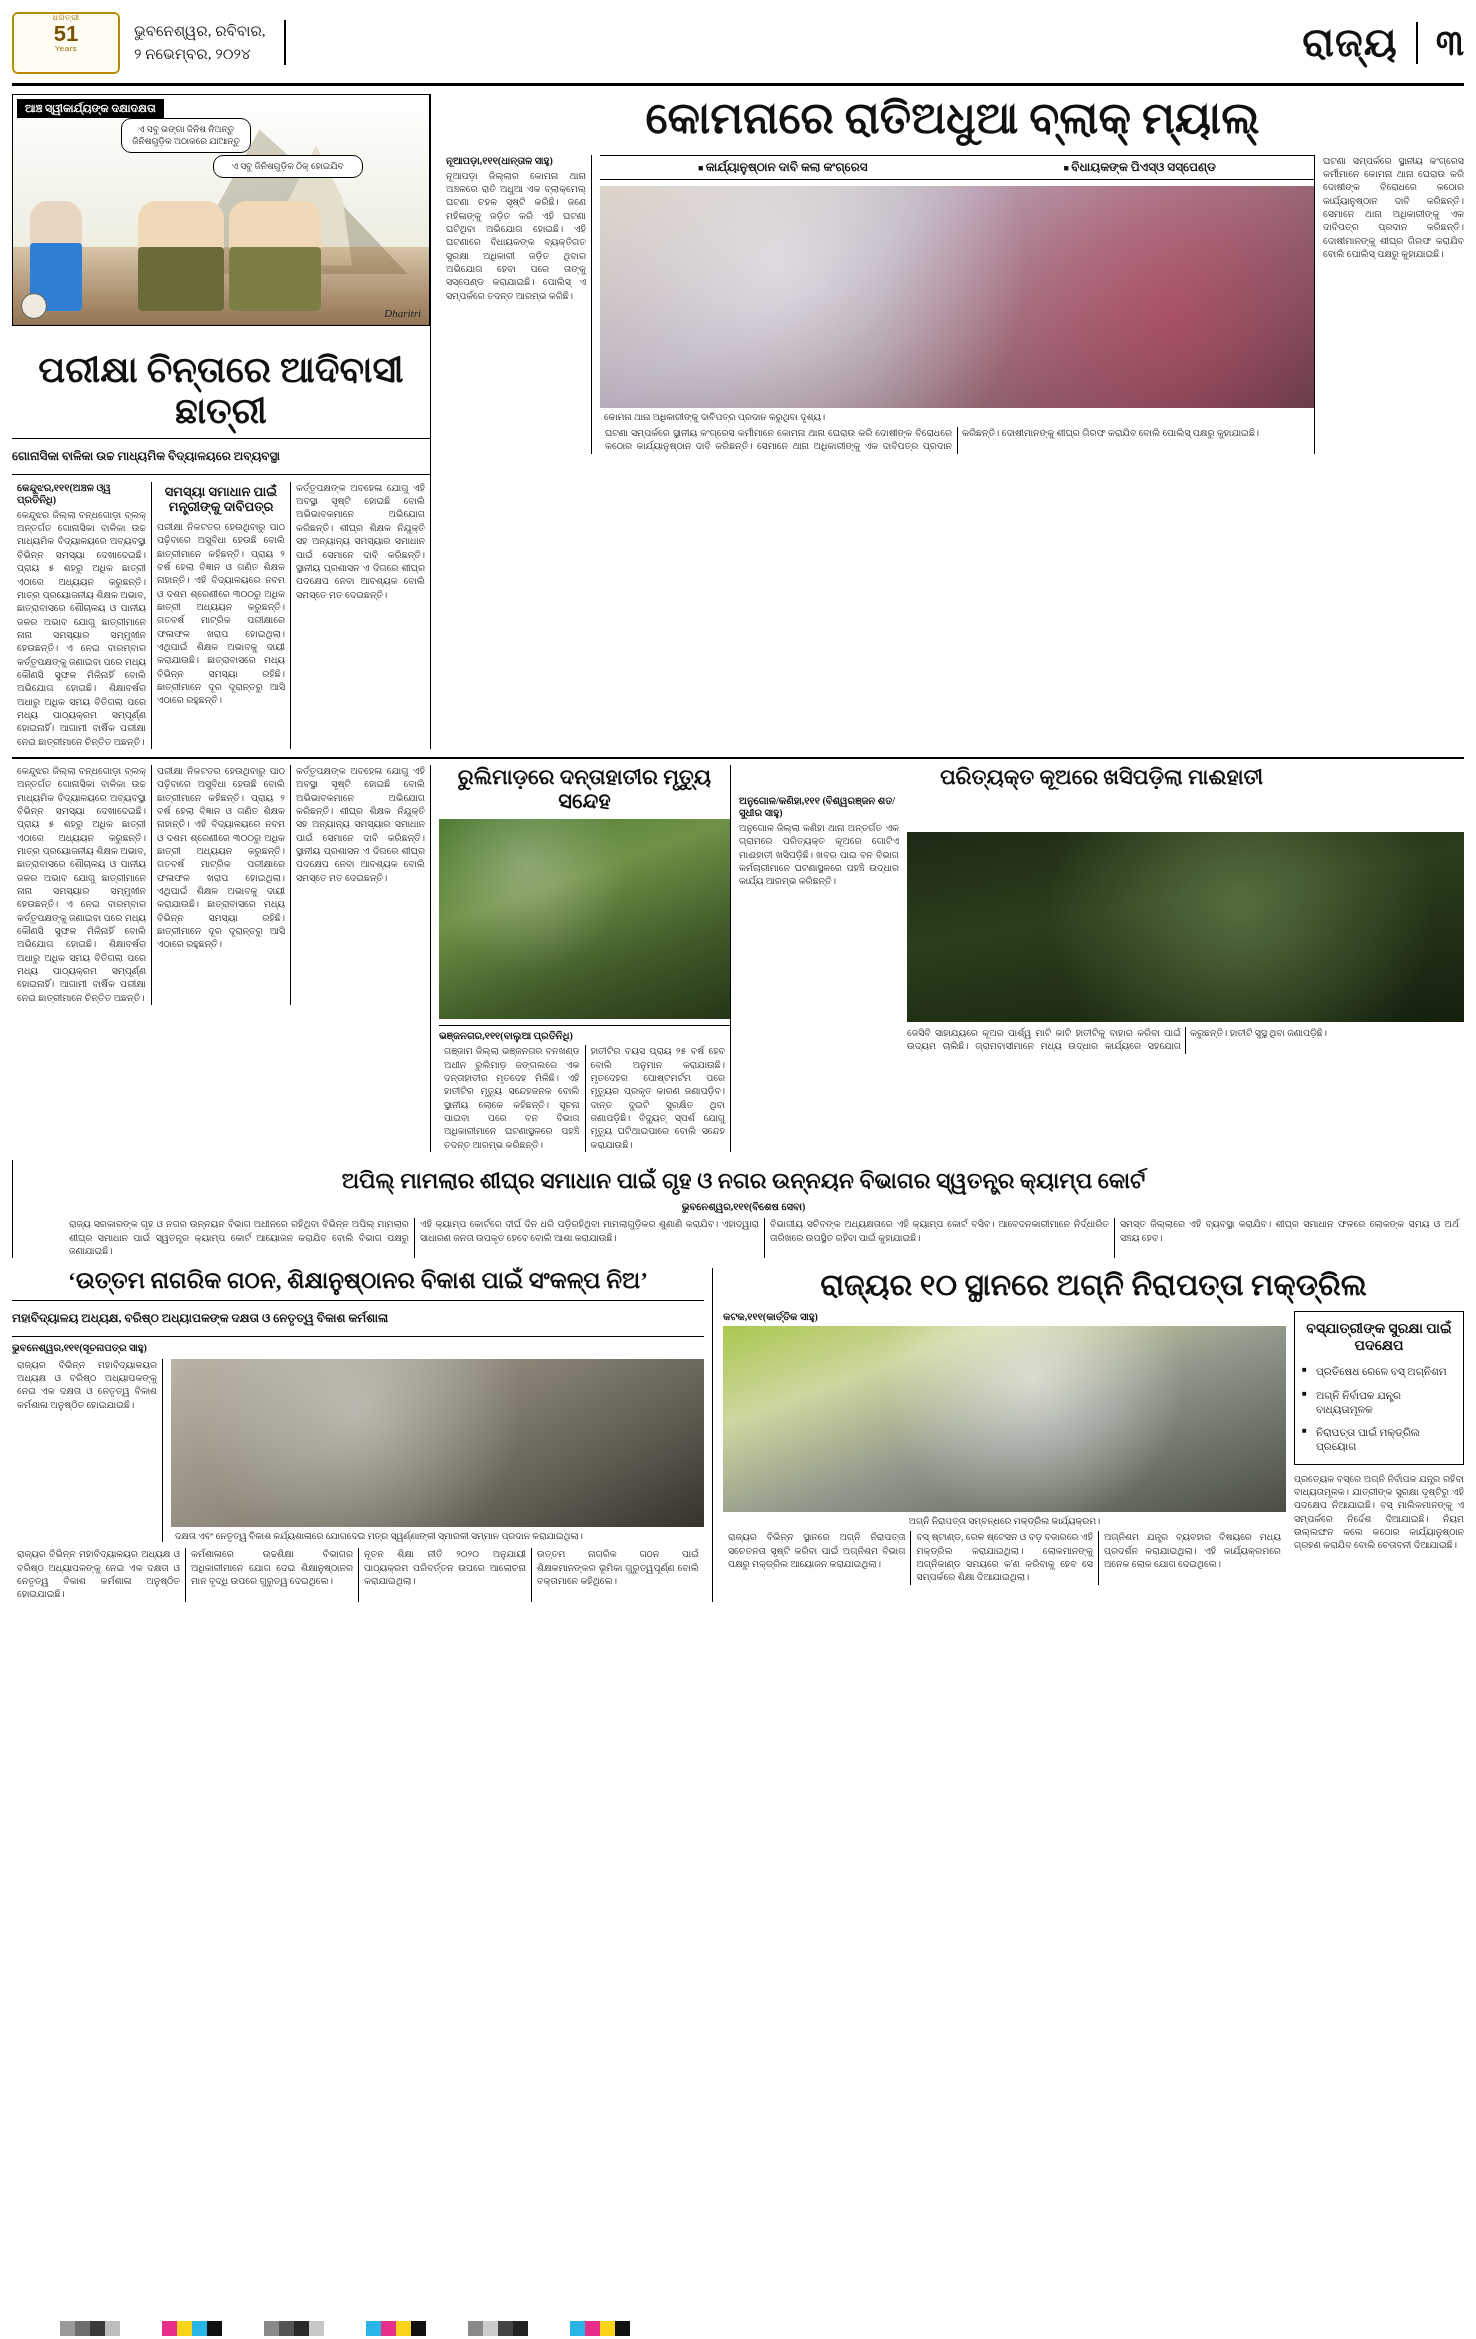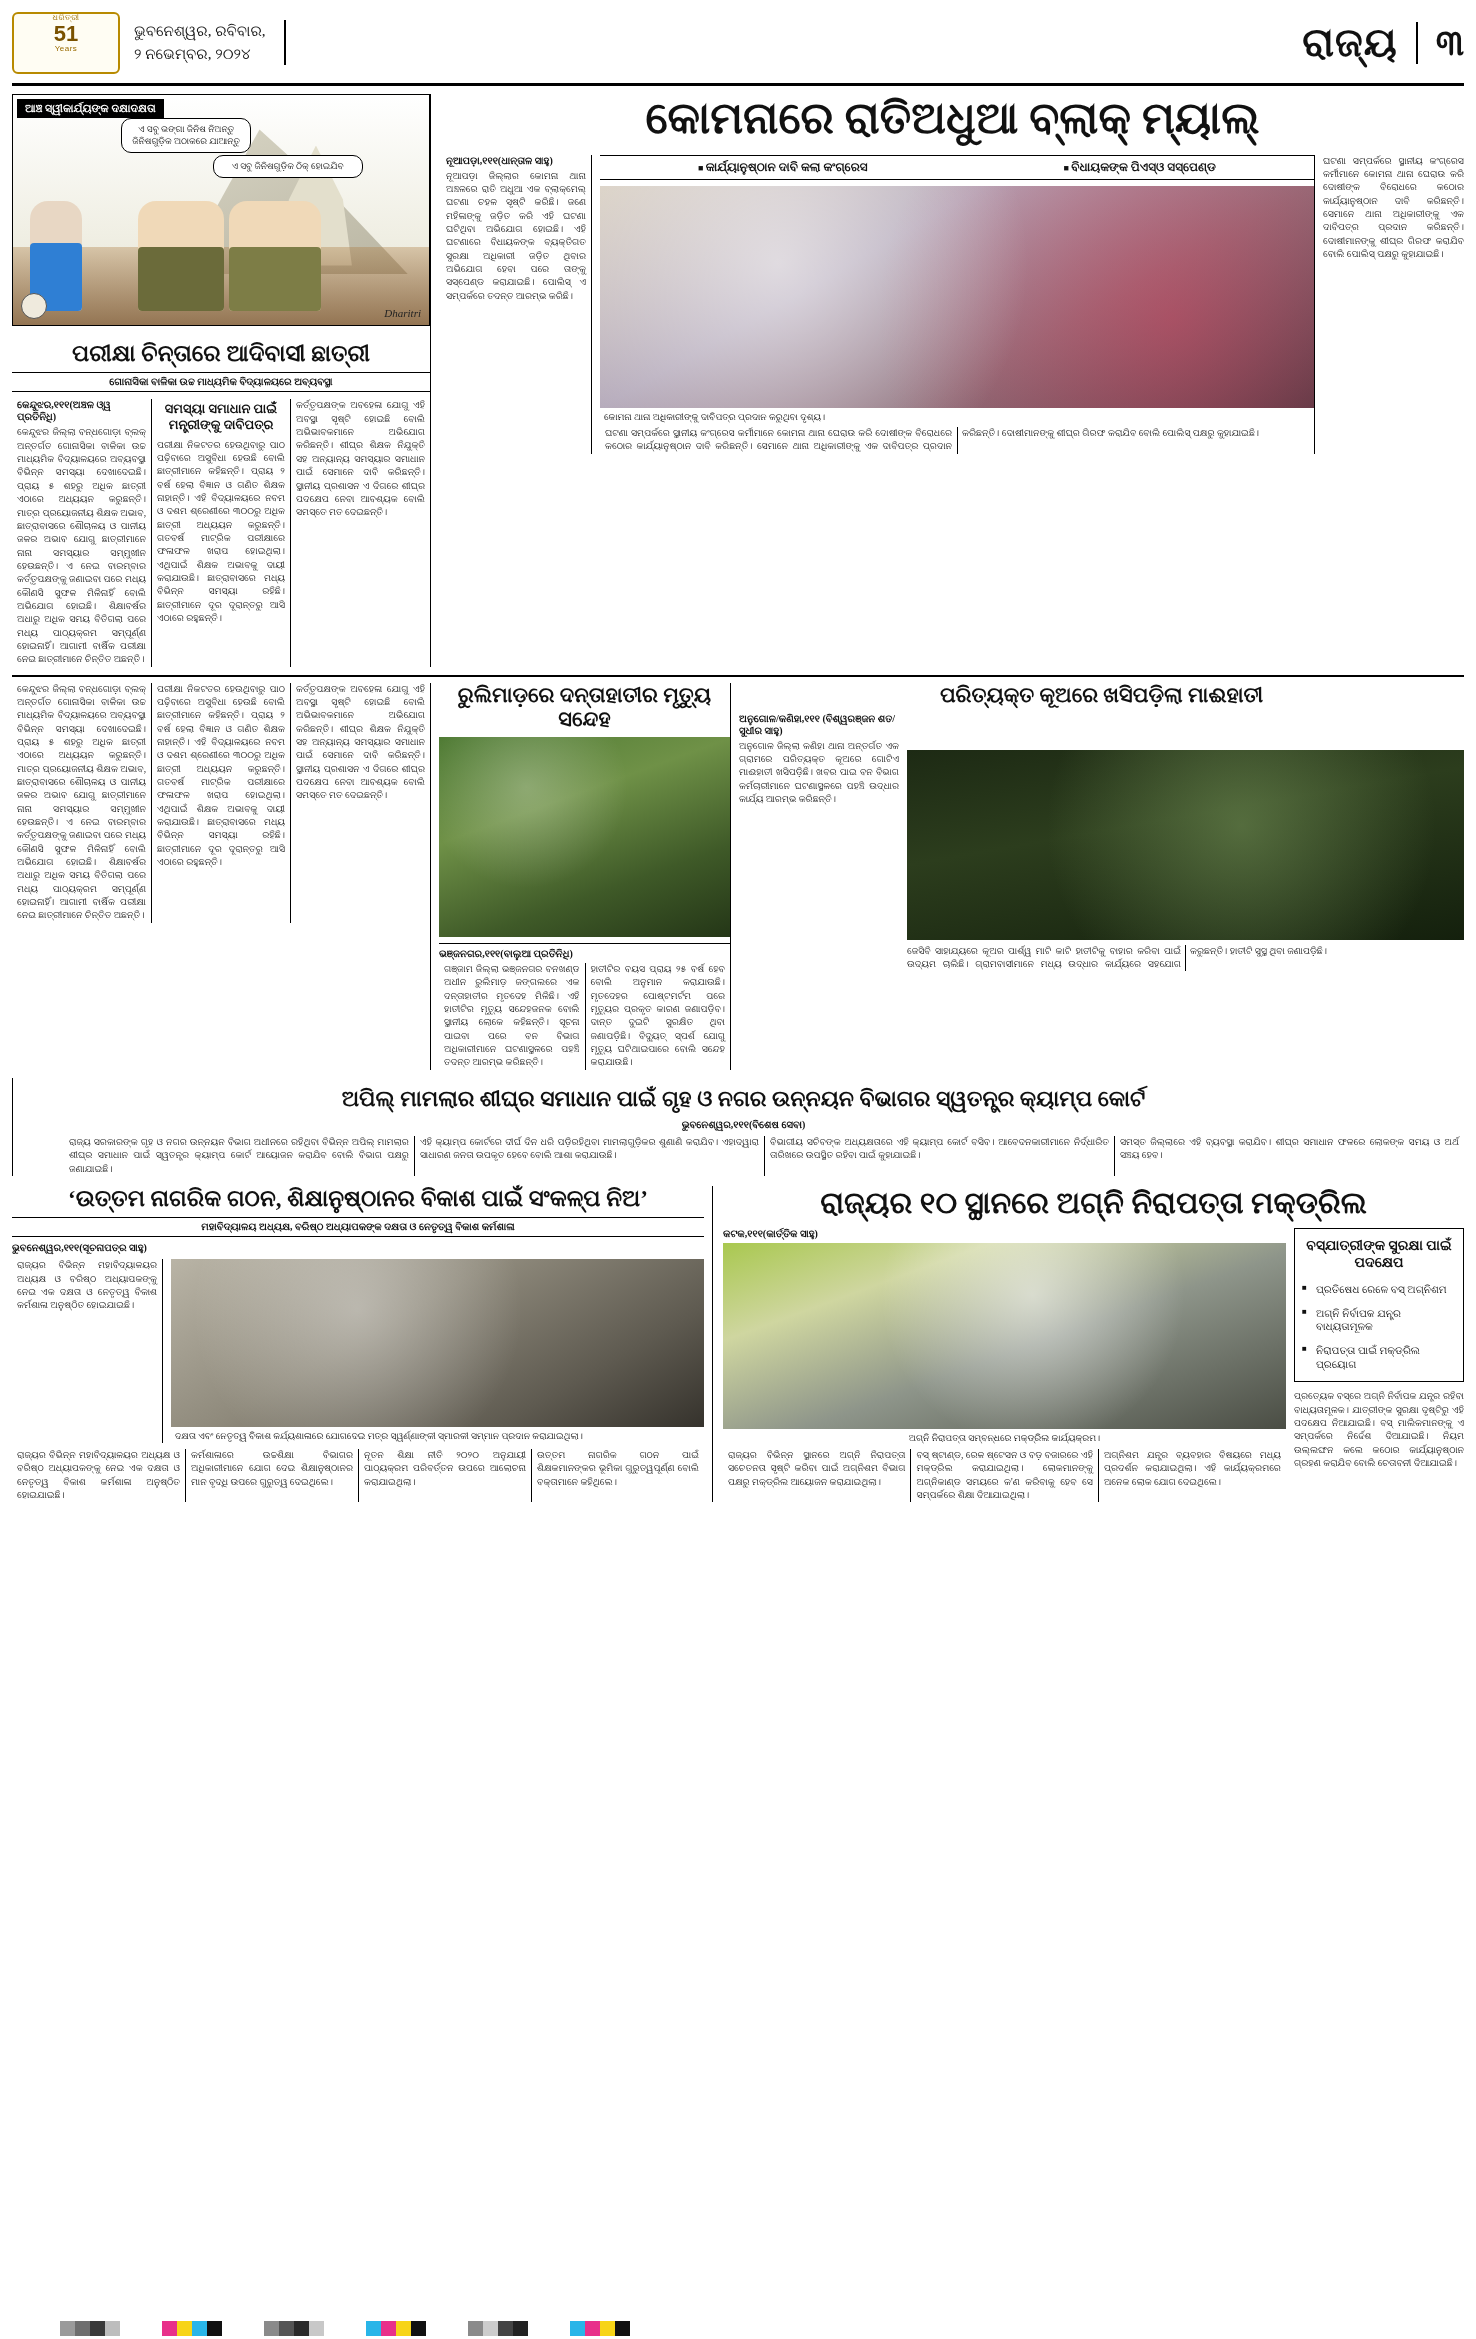--- a/index.html
+++ b/index.html
@@ -217,25 +217,25 @@
   .cartoon-seal {
     position: absolute; left: 8px; bottom: 6px;
     width: 26px; height: 26px; border: 1px solid #555; border-radius: 50%;
     background: #efeadd;
   }
 
   
   .subbar {
     border-top: 1px solid #000;
     border-bottom: 1px solid #000;
-    text-align: center;
-    font-family: "Liberation Serif", serif;
-    font-weight: bold;
-    font-size: 10px;
-    padding: 3px 0;
+    text-align: left;
+    font-family: "Liberation Serif", serif;
+    font-weight: bold;
+    font-size: 12px;
+    padding: 10px 0;
     margin: 5px 0;
   }
   .bulletline {
     font-family: "Liberation Serif", serif;
     font-size: 12px;
     font-weight: bold;
     display: flex;
     justify-content: space-around;
     align-items: center;
     padding: 4px 0;
@@ -328,21 +328,21 @@
         <div class="figure f1"></div>
         <div class="figure f2"></div>
         <div class="figure f3"></div>
         <div class="cartoon-tag">ଆଞ୍ଚ ସ୍ୱୀକାର୍ଯ୍ୟଙ୍କ ଦକ୍ଷାଦକ୍ଷତା</div>
         <div class="bubble b1">ଏ ସବୁ ଭଙ୍ଗା ଜିନିଷ ନିଅନ୍ତୁ ଜିନିଷଗୁଡ଼ିକ ଅଠାକରେ ଯାଆନ୍ତୁ</div>
         <div class="bubble b2">ଏ ସବୁ ଜିନିଷଗୁଡ଼ିକ ଠିକ୍ ହୋଇଯିବ</div>
         <div class="cartoon-seal"></div>
         <div class="cartoon-sign">Dharitri</div>
       </div>
 
-      <div class="headline" style="font-size:23px; margin-top:15px;">ପରୀକ୍ଷା ଚିନ୍ତାରେ ଆଦିବାସୀ ଛାତ୍ରୀ</div>
+      <div class="headline" style="font-size:36px; margin-top:24px;">ପରୀକ୍ଷା ଚିନ୍ତାରେ ଆଦିବାସୀ ଛାତ୍ରୀ</div>
 
       <div class="subbar">ଗୋନାସିକା ବାଳିକା ଉଚ୍ଚ ମାଧ୍ୟମିକ ବିଦ୍ୟାଳୟରେ ଅବ୍ୟବସ୍ଥା</div>
 
       <div class="row" style="margin-top:2px;">
         <div class="col" style="width:139px;">
           <div class="dateline col-text">କେନ୍ଦୁଝର,୧୧୧(ଅଞ୍ଚଳ ଓ୍ୱ ପ୍ରତିନିଧି)</div>
           <div class="body-text col-text">କେନ୍ଦୁଝର ଜିଲ୍ଲା ବନ୍ଧଗୋଡ଼ା ବ୍ଲକ୍ ଅନ୍ତର୍ଗତ ଗୋନାସିକା ବାଳିକା ଉଚ୍ଚ ମାଧ୍ୟମିକ ବିଦ୍ୟାଳୟରେ ଅବ୍ୟବସ୍ଥା ବିଭିନ୍ନ ସମସ୍ୟା ଦେଖାଦେଇଛି। ପ୍ରାୟ ୫ ଶହରୁ ଅଧିକ ଛାତ୍ରୀ ଏଠାରେ ଅଧ୍ୟୟନ କରୁଛନ୍ତି। ମାତ୍ର ପ୍ରୟୋଜନୀୟ ଶିକ୍ଷକ ଅଭାବ, ଛାତ୍ରାବାସରେ ଶୌଚାଳୟ ଓ ପାନୀୟ ଜଳର ଅଭାବ ଯୋଗୁ ଛାତ୍ରୀମାନେ ନାନା ସମସ୍ୟାର ସମ୍ମୁଖୀନ ହେଉଛନ୍ତି। ଏ ନେଇ ବାରମ୍ବାର କର୍ତ୍ତୃପକ୍ଷଙ୍କୁ ଜଣାଇବା ପରେ ମଧ୍ୟ କୌଣସି ସୁଫଳ ମିଳିନାହିଁ ବୋଲି ଅଭିଯୋଗ ହୋଇଛି। ଶିକ୍ଷାବର୍ଷର ଅଧାରୁ ଅଧିକ ସମୟ ବିତିଗଲା ପରେ ମଧ୍ୟ ପାଠ୍ୟକ୍ରମ ସମ୍ପୂର୍ଣ୍ଣ ହୋଇନାହିଁ। ଆଗାମୀ ବାର୍ଷିକ ପରୀକ୍ଷା ନେଇ ଛାତ୍ରୀମାନେ ଚିନ୍ତିତ ଅଛନ୍ତି।</div>
         </div>
         <div class="col vr" style="width:139px;">
           <div class="small-head" style="font-size:13px; padding:2px 6px 6px 6px;">ସମସ୍ୟା ସମାଧାନ ପାଇଁ ମନ୍ତ୍ରୀଙ୍କୁ ଦାବିପତ୍ର</div>

